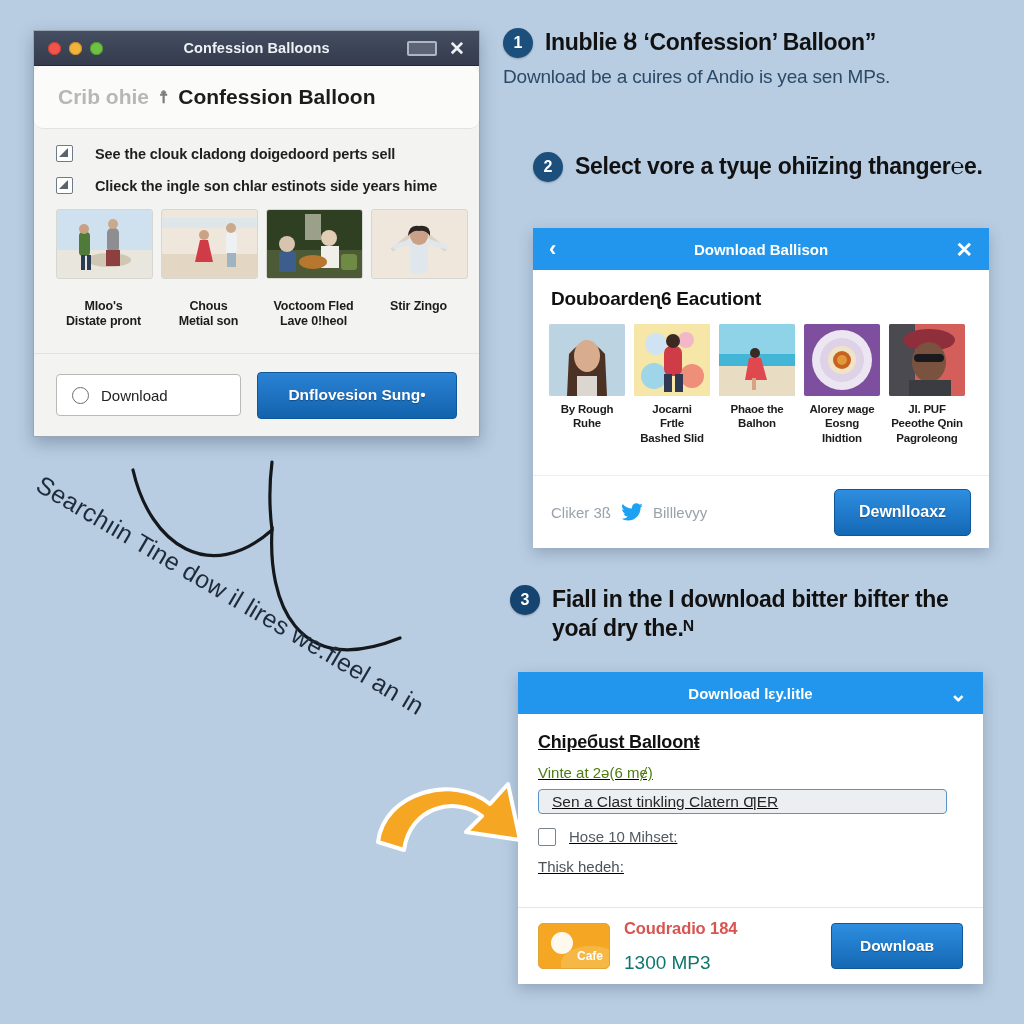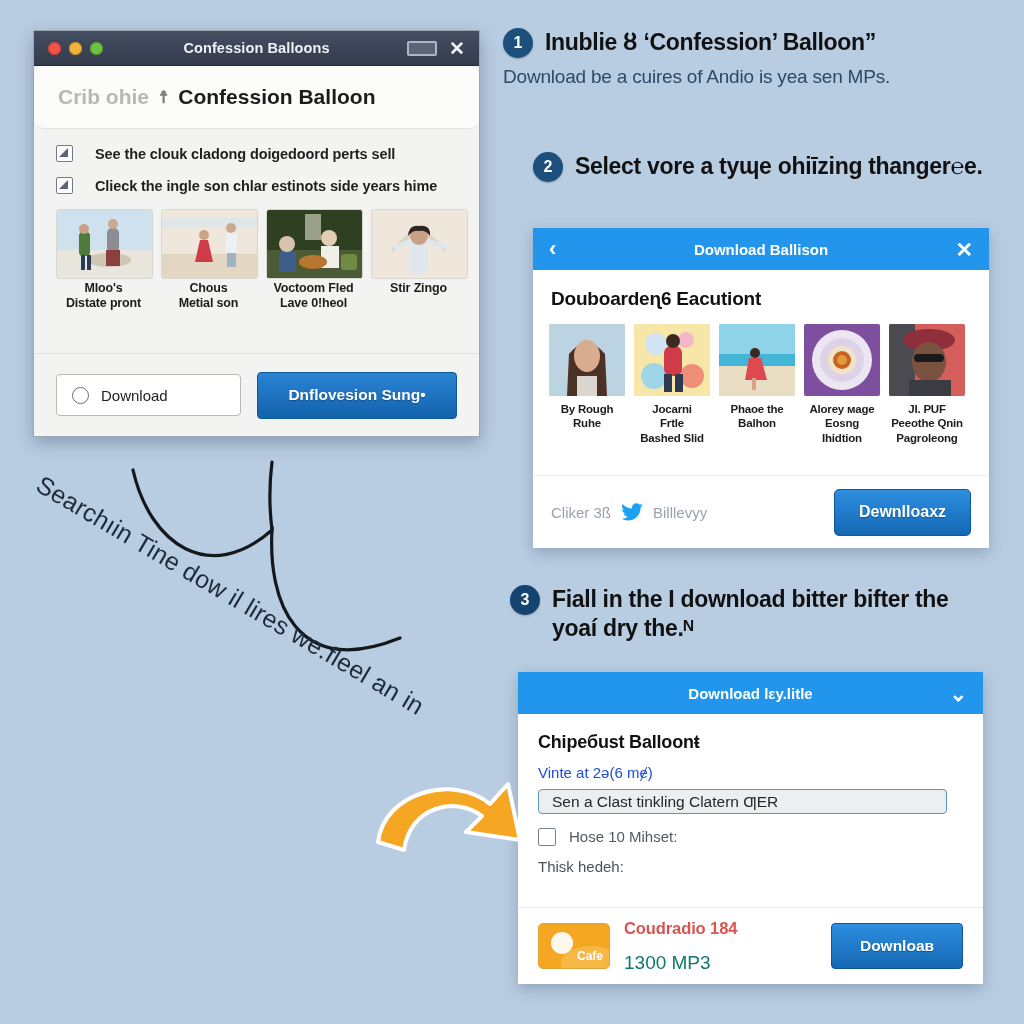--- a/index.html
+++ b/index.html
@@ -62,21 +62,21 @@
     content:"";position:absolute;left:2px;top:2px;width:0;height:0;
     border-left:9px solid transparent;border-bottom:9px solid #5a646e;
   }
   .chk-label{font-size:14.5px;color:#1f1f1f;font-weight:bold;letter-spacing:-.1px;}
 
   #thumbs1{display:flex;gap:10px;margin-top:6px;}
   .t1{width:95px;}
   .t1 .ph{width:95px;height:68px;border:1px solid #d6d6d2;border-radius:3px;overflow:hidden;background:#ddd;}
   .t1 .cap{
     text-align:center;font-size:12.5px;color:#1c1c1c;font-weight:bold;
-    line-height:1.22;margin-top:2px;letter-spacing:-.15px;
+    line-height:1.22;margin-top:20px;letter-spacing:-.15px;
   }
 
   #win1-foot{
     position:absolute;left:0;right:0;bottom:0;height:82px;
     background:#f3f3f1;border-top:1px solid #e2e2df;
     display:flex;align-items:center;padding:0 22px;gap:16px;
   }
   #dl-toggle{
     width:185px;height:42px;background:#fff;border:1px solid #b9b9b5;border-radius:4px;
     display:flex;align-items:center;gap:12px;padding:0 15px;box-sizing:border-box;
@@ -146,23 +146,23 @@
     color:#fff;font-size:16px;font-weight:bold;
     display:flex;align-items:center;justify-content:center;
     text-shadow:0 1px 1px rgba(0,0,0,.3);
   }
 
   
   #card3{
     left:518px;top:672px;width:465px;height:312px;background:#fff;
     box-shadow:0 5px 14px rgba(20,40,70,.25);
   }
-  #card3-body{padding:18px 36px 0 20px;}
+  #card3-body{padding:18px 36px 0 20px;text-decoration:underline;}
   .c3-h{font-size:18px;font-weight:bold;color:#111;letter-spacing:-.2px;}
-  .c3-sub{font-size:15px;color:#1d4ed8;margin-top:11px;}
+  .c3-sub{font-size:15px;color:#4d7c0f;margin-top:11px;}
   #c3-input{
     margin-top:8px;height:25px;background:#eceff1;
     border:1.5px solid #5b93c4;border-radius:4px;
     display:flex;align-items:center;padding:0 13px;
     font-size:15.5px;color:#262626;box-sizing:border-box;
   }
   .c3-chk{display:flex;gap:13px;margin-top:14px;}
   .c3-chk .bx{width:16px;height:16px;border:1.5px solid #7b848c;border-radius:2px;background:#fff;flex:none;}
   .c3-chk .lb{font-size:15px;color:#515a62;}
   .c3-note{font-size:15px;color:#4a5259;margin-top:12px;}

